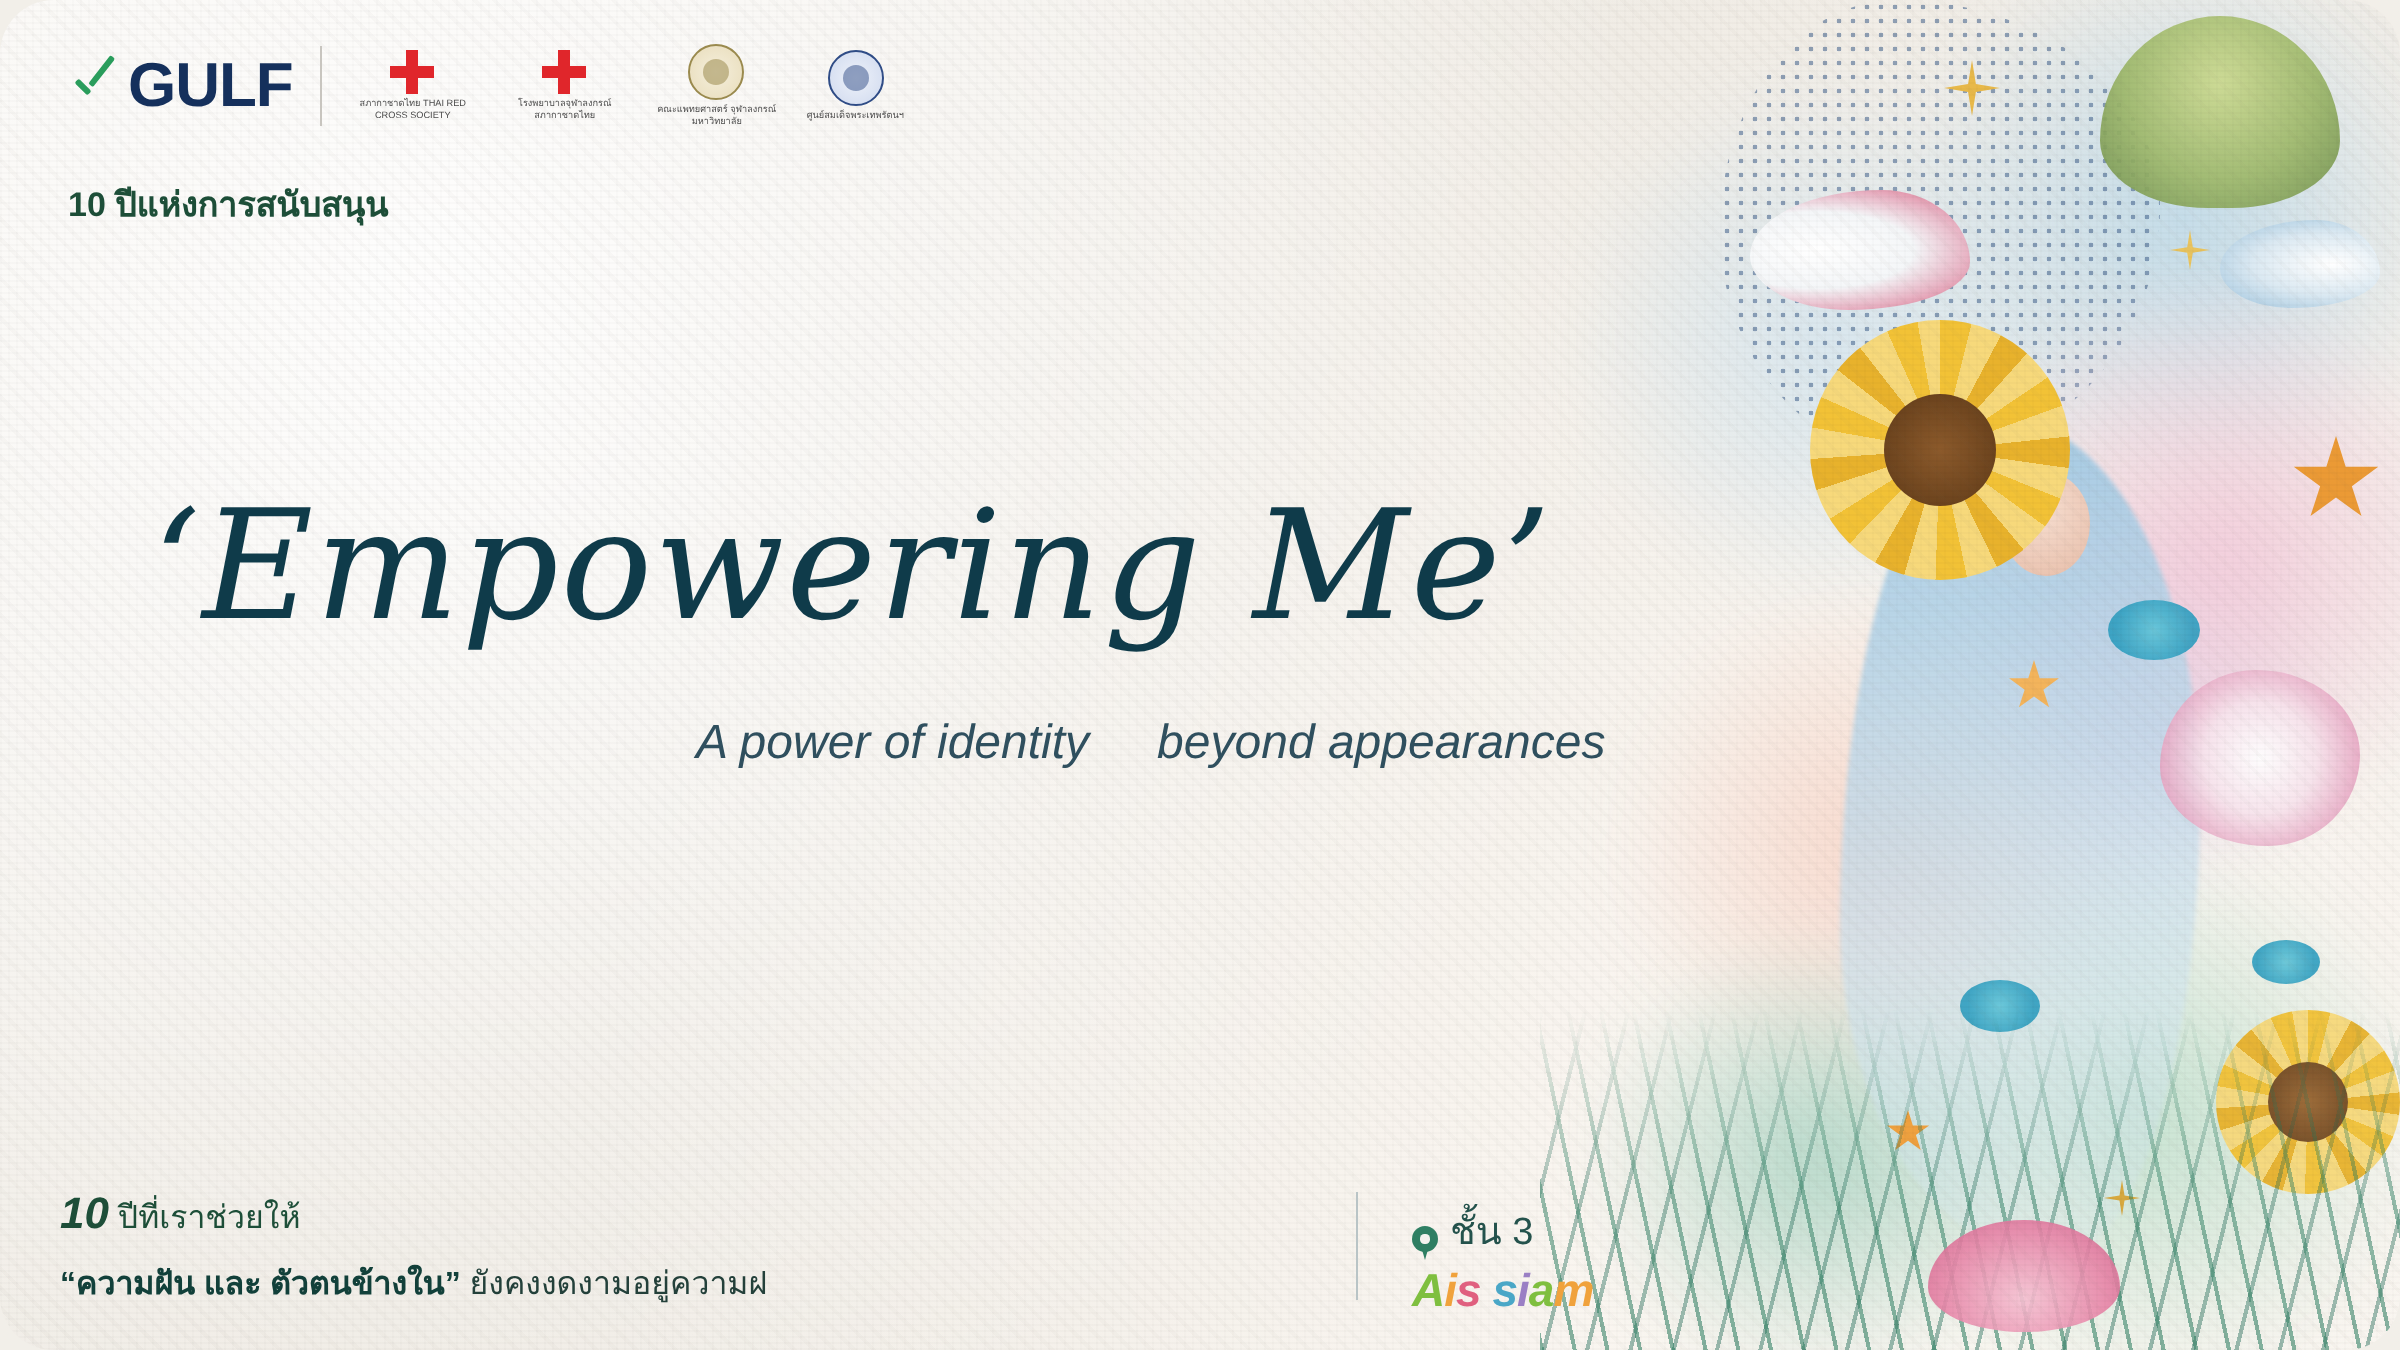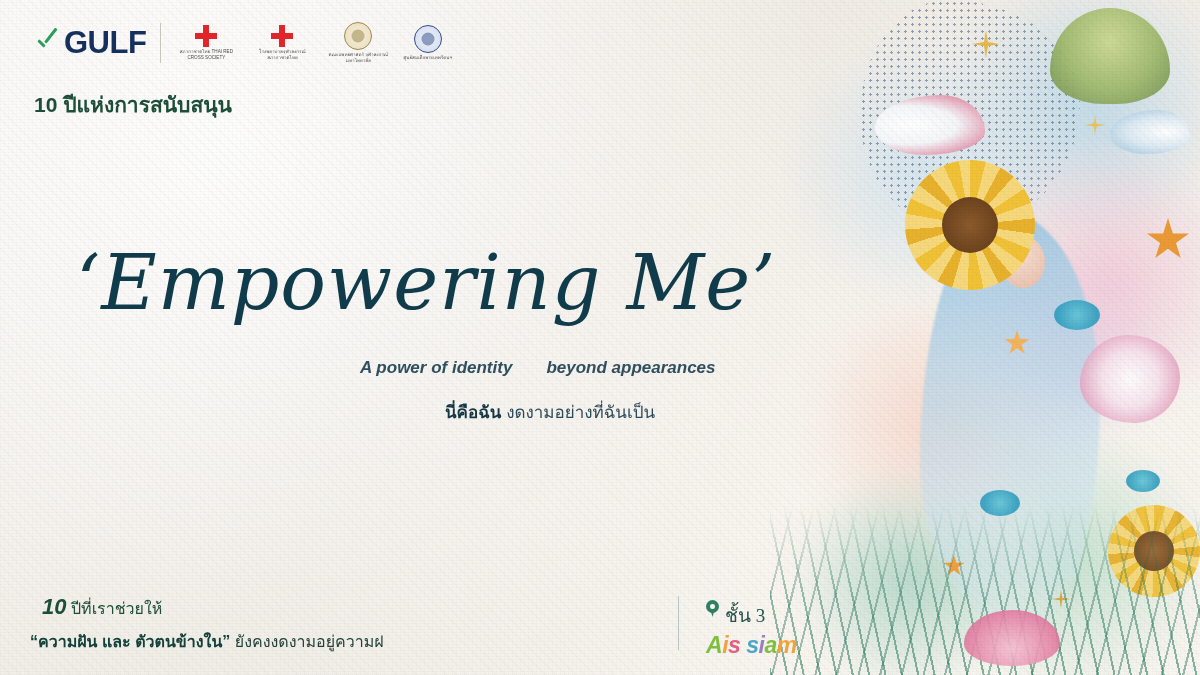--- a/index.html
+++ b/index.html
@@ -7,20 +7,21 @@
     width:1200px;height:675px;overflow:hidden;
     font-family:"Liberation Sans",sans-serif;
     background:#f2efe9;
   }
   #poster{
     position:relative;width:1200px;height:675px;overflow:hidden;
     background:
       radial-gradient(circle at 18% 22%, rgba(255,255,255,0.9) 0%, rgba(255,255,255,0) 55%),
       radial-gradient(circle at 80% 85%, rgba(255,250,245,0.8) 0%, rgba(255,255,255,0) 60%),
       linear-gradient(135deg,#f6f3ee 0%,#efebe4 45%,#f4f1ec 100%);
+    border-radius: 27px;
   }
   
   #paper-texture{
     position:absolute;inset:0;pointer-events:none;
     background-image:
       repeating-linear-gradient(0deg, rgba(0,0,0,0.018) 0px, rgba(0,0,0,0.018) 1px, rgba(255,255,255,0) 1px, rgba(255,255,255,0) 3px),
       repeating-linear-gradient(90deg, rgba(0,0,0,0.016) 0px, rgba(0,0,0,0.016) 1px, rgba(255,255,255,0) 1px, rgba(255,255,255,0) 4px),
       repeating-linear-gradient(45deg, rgba(120,110,95,0.03) 0px, rgba(120,110,95,0.03) 2px, rgba(255,255,255,0) 2px, rgba(255,255,255,0) 7px);
     opacity:.9;
   }
@@ -152,67 +153,67 @@
     position:relative;
   }
   .seal.blue{border-color:#2f4c86;background:radial-gradient(circle,#eef2fa 0%,#cfd9ee 100%);}
   .seal:after{
     content:"";position:absolute;left:50%;top:50%;transform:translate(-50%,-50%);
     width:13px;height:13px;border-radius:50%;background:#9a8a4e;opacity:.55;
   }
   .seal.blue:after{background:#2f4c86;opacity:.5;}
 
   #headline-block{position:absolute;left:34px;top:88px;}
-  #years-line{font-size:21px;font-weight:bold;color:#1d4e38;}
+  #years-line{font-size:17px;font-weight:bold;color:#1d4e38;}
   #support-line{font-size:13.5px;color:#2b3a33;margin-top:6px;}
 
   #exhibit-label{
     position:absolute;left:70px;top:196px;
     font-size:23px;color:#4a8a8f;letter-spacing:.5px;
   }
   #title-main{
     position:absolute;left:76px;top:238px;
     font-family:"DejaVu Serif",serif;
     font-style:italic;font-size:76px;color:#0f3b4a;
     letter-spacing:1px;
   }
   #subtitle-en{
-    position:absolute;left:360px;top:358px;
-    font-size:17px;color:#2f4f5e;font-style:italic;font-weight:bold;
+    position:absolute;left:348px;top:358px;
+    font-size:24px;color:#2f4f5e;font-style:italic;
   }
   #subtitle-en .gap{display:inline-block;width:34px;}
   #subtitle-th{
     position:absolute;left:445px;top:398px;
     font-size:17px;color:#2b4a59;
   }
   #subtitle-th b{color:#163845;}
 
   #desc1{
     position:absolute;left:118px;top:478px;
     font-size:19px;color:#1f3f4d;
   }
   #desc1 .q{color:#15596b;font-weight:bold;}
   #desc2{
     position:absolute;left:176px;top:514px;
     font-size:17px;color:#25424f;
   }
   #desc2 .num{font-weight:bold;font-size:20px;color:#123a48;}
 
   #footer-left{position:absolute;left:30px;top:594px;}
-  #fl1{font-size:16px;color:#1d4e38;margin-left:12px;}
+  #fl1{font-size:16px;color:#1d4e38;}
   #fl1 .n{font-size:22px;font-weight:bold;font-style:italic;color:#1d4e38;}
   #fl2{font-size:16px;color:#23403a;margin-top:8px;}
   #fl2 b{color:#12403a;}
 
   #footer-date{position:absolute;left:560px;top:592px;text-align:center;}
   #date-big{font-size:36px;color:#1f5f6e;letter-spacing:1px;line-height:1;}
   #date-month{font-size:12px;color:#3a5f6b;margin-top:5px;}
   #footer-div{position:absolute;left:678px;top:596px;width:1px;height:54px;background:#b9c4c6;}
   #footer-venue{position:absolute;left:706px;top:600px;}
-  #venue-top{display:flex;align-items:flex-start;gap:6px;font-family:Liberation Serif, serif;}
+  #venue-top{display:flex;align-items:flex-end;gap:6px;}
   #pin-icon{width:13px;height:17px;position:relative;}
   #pin-icon:before{
     content:"";position:absolute;left:0;top:0;width:13px;height:13px;border-radius:50% 50% 50% 50%;
     background:#2f7f63;
   }
   #pin-icon:after{
     content:"";position:absolute;left:4.2px;top:9px;width:4.6px;height:8px;background:#2f7f63;
     clip-path:polygon(50% 100%,0 0,100% 0);
   }
   #pin-dot{position:absolute;left:4.3px;top:4.2px;width:4.4px;height:4.4px;border-radius:50%;background:#f3f2ee;}
@@ -303,23 +304,20 @@
     <div id="headline-block">
       <div id="years-line">10 ปีแห่งการสนับสนุน</div>
     </div>
 
     <div id="title-main">‘Empowering Me’</div>
 
     <div id="subtitle-en">
       <span>A power of identity</span><span class="gap"></span><span>beyond appearances</span>
     </div>
 
-    <div id="subtitle-th">
-      <b>นี่คือฉัน</b><span> งดงามอย่างที่ฉันเป็น</span>
-    </div>
 
 
     <div id="footer-left">
       <div id="fl1">
         <span class="n">10</span><span> ปีที่เราช่วยให้</span>
       </div>
       <div id="fl2">
         <b>“ความฝัน และ ตัวตนข้างใน”</b><span> ยังคงงดงามอยู่ความฝ</span>
       </div>
     </div>

